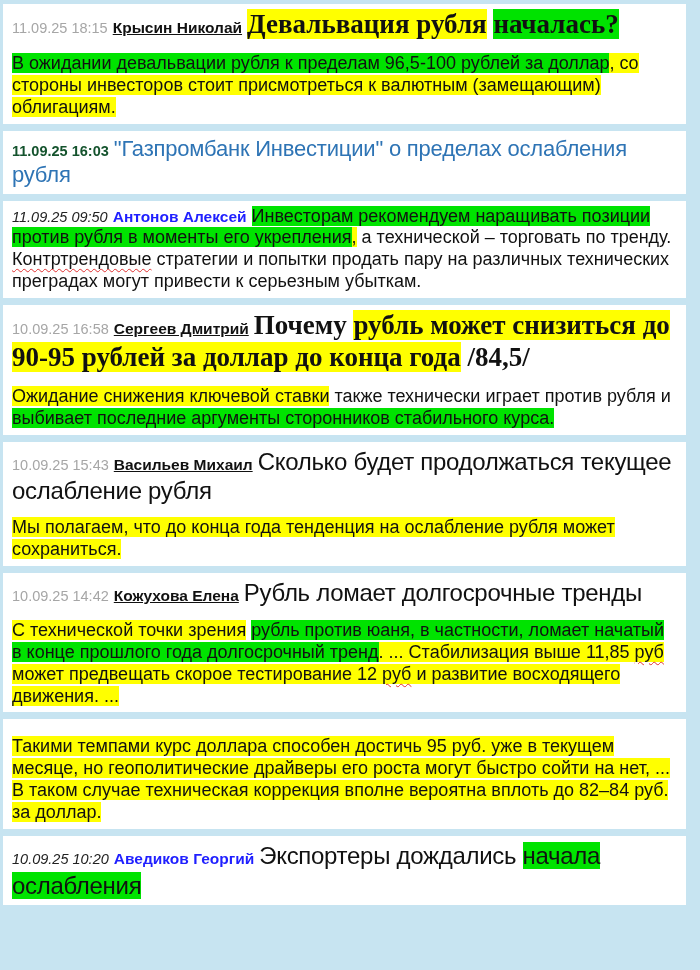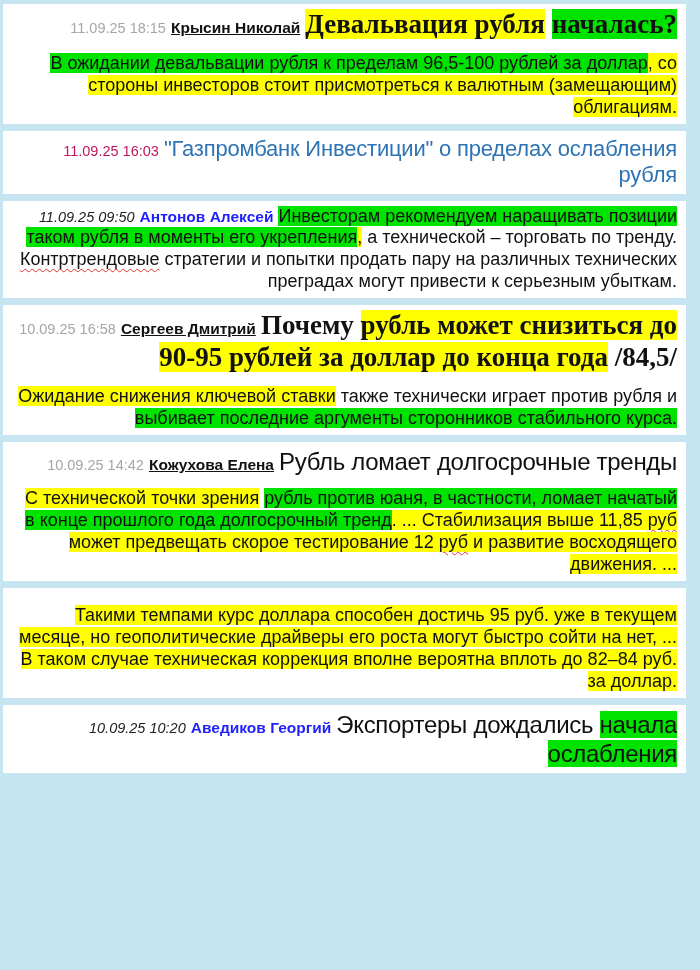--- a/index.html
+++ b/index.html
@@ -3,27 +3,27 @@
 <meta charset="utf-8">
 <style>
   html,body{margin:0;padding:0;}
   body{
     width:700px;height:970px;overflow:hidden;
     background:#c7e4f1;
     font-family:"Liberation Sans",sans-serif;
     color:#111;
   }
   .feed{display:flex;flex-direction:column;gap:7px;padding:4px 14px 0 3px;}
-  .card{background:#ffffff;padding:5px 9px;text-align:right;}
+  .card{background:#ffffff;padding:5px 9px;}
   p{margin:0;}
   .line,.body{font-size:18px;line-height:1.22;color:#111;}
   .body{margin-top:12px;}
   .ts{color:#a6a6a6;font-size:14.5px;font-weight:400;}
   .ts-blk{color:#222;font-style:italic;}
-  .ts-blue{color:#be185d;font-weight:400;}
+  .ts-blue{color:#14532d;font-weight:700;}
   .au{font-weight:700;font-size:15.5px;color:#111;}
   .au-blk{text-decoration:underline;}
   .au-blue{color:#1f1fff;}
   .t-serif{font-family:"Liberation Serif","DejaVu Serif",serif;font-weight:700;font-size:27px;line-height:1.18;}
   .t-sans{font-size:24px;line-height:1.22;letter-spacing:-0.3px;font-weight:400;}
   .t-blue{font-size:22px;line-height:1.2;color:#2e74b5;letter-spacing:-0.2px;}
   .sub{font-size:15.5px;font-weight:700;color:#1f4e79;line-height:1.25;}
   .hl-y{background:#ffff00;}
   .hl-g{background:#00e300;}
   .sq{text-decoration:underline wavy #e03030 1px;text-underline-offset:3px;}
@@ -46,33 +46,41 @@
     <p class="line">
       <span class="ts ts-blue">11.09.25 16:03</span>
       <span class="t-blue">"Газпромбанк Инвестиции" о пределах ослабления рубля</span>
     </p>
   </div>
 
   <div class="card">
     <p class="line">
       <span class="ts ts-blk">11.09.25 09:50</span>
       <span class="au au-blue">Антонов Алексей</span>
-      <span><span class="hl-g">Инвесторам рекомендуем наращивать позиции таком рубля в моменты его укрепления</span><span class="hl-y">,</span><span> а технической – торговать по тренду. </span><span class="sq">Контртрендовые</span><span> стратегии и попытки продать пару на различных технических преградах могут привести к серьезным убыткам.</span></span>
+      <span><span class="hl-g">Инвесторам рекомендуем наращивать позиции против рубля в моменты его укрепления</span><span class="hl-y">,</span><span> а технической – торговать по тренду. </span><span class="sq">Контртрендовые</span><span> стратегии и попытки продать пару на различных технических преградах могут привести к серьезным убыткам.</span></span>
     </p>
   </div>
 
   <div class="card">
     <p class="line">
       <span class="ts">10.09.25 16:58</span>
       <span class="au au-blk">Сергеев Дмитрий</span>
       <span class="t-serif"><span>Почему </span><span class="hl-y">рубль может снизиться до 90-95 рублей за доллар до конца года</span><span> /84,5/</span></span>
     </p>
     <p class="body"><span class="hl-y">Ожидание снижения ключевой ставки</span><span> также технически играет против рубля и </span><span class="hl-g">выбивает последние аргументы сторонников стабильного курса.</span></p>
   </div>
 
+  <div class="card">
+    <p class="line">
+      <span class="ts">10.09.25 15:43</span>
+      <span class="au au-blk">Васильев Михаил</span>
+      <span class="t-sans">Сколько будет продолжаться текущее ослабление рубля</span>
+    </p>
+    <p class="body"><span class="hl-y">Мы полагаем, что до конца года тенденция на ослабление рубля может сохраниться.</span></p>
+  </div>
 
   <div class="card">
     <p class="line">
       <span class="ts">10.09.25 14:42</span>
       <span class="au au-blk">Кожухова Елена</span>
       <span class="t-sans">Рубль ломает долгосрочные тренды</span>
     </p>
     <p class="body"><span class="hl-y">С технической точки зрения</span> <span class="hl-g">рубль против юаня, в частности, ломает начатый в конце прошлого года долгосрочный тренд</span><span class="hl-y"><span>. ... Стабилизация выше 11,85 </span><span class="sq">руб</span><span> может предвещать скорое тестирование 12 </span><span class="sq">руб</span><span> и развитие восходящего движения. ...</span></span></p>
   </div>
 

